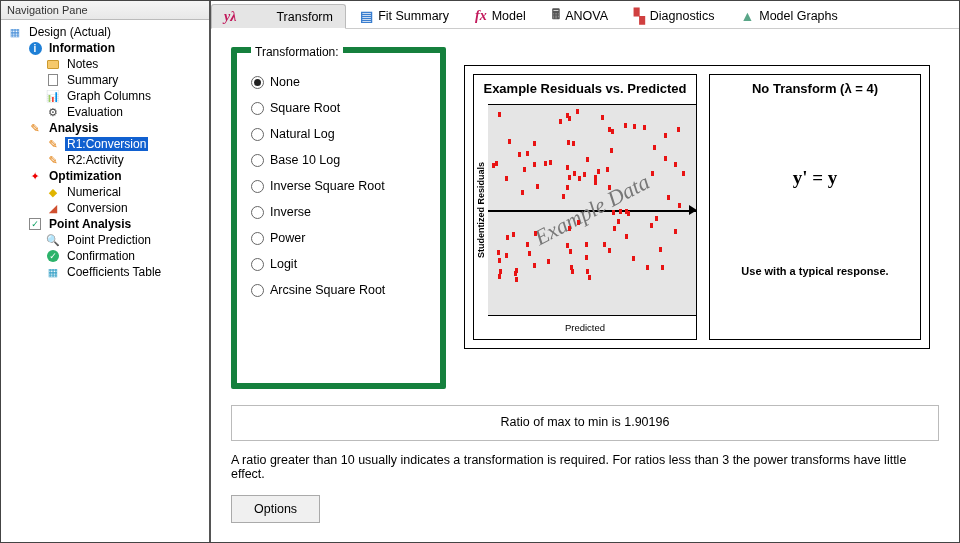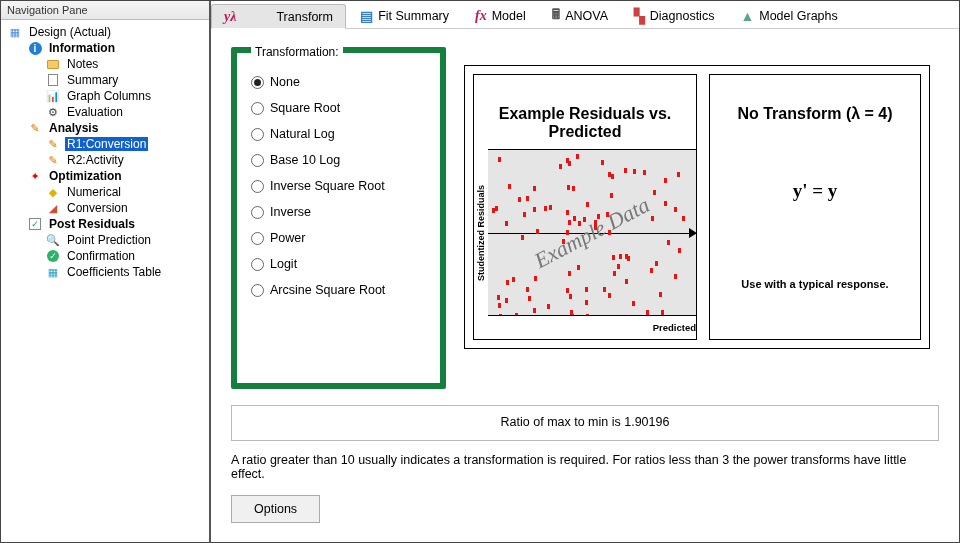--- a/index.html
+++ b/index.html
@@ -54,29 +54,29 @@
 .fieldset .legend { font-size: 12px; position: relative; top: -20px; background: #fff; padding: 0 4px; display: inline-block; }
 .radios { margin-top: -10px; }
 .radio-row { display: flex; align-items: center; padding: 6px 0; font-size: 12.5px; cursor: pointer; }
 .radio { width: 13px; height: 13px; border: 1.5px solid #666; border-radius: 50%; margin-right: 6px; display: inline-flex; align-items: center; justify-content: center; }
 .radio.sel::after { content:""; width:7px; height:7px; background:#222; border-radius:50%; }
 
 .panels { display: flex; gap: 12px; border: 1px solid #000; padding: 8px; margin-top: 18px; height: 284px; }
 .panel { border: 1.5px solid #000; display: flex; flex-direction: column; }
 .panel.left { width: 224px; }
 .panel.right { width: 212px; }
-.panel-title { text-align: center; font-weight: bold; font-size: 16px; padding: 6px 0 8px 0; margin-top: 24px; }
+.panel-title { text-align: center; font-weight: bold; font-size: 13px; padding: 6px 0 8px 0; }
 .panel.left .plot-wrap { display: flex; flex: 1; }
 .ylabel { writing-mode: vertical-rl; transform: rotate(180deg); font-size: 9px; font-weight: bold; text-align: center; padding: 0 2px; }
 .plot { flex: 1; border-top: 1.5px solid #000; border-bottom: 1.5px solid #000; position: relative; background: #e5e5e5; overflow: hidden; }
 .plot .mid { position:absolute; left:0; right:0; top:50%; height:1.5px; background:#000; }
 .plot .arrow { position:absolute; right:-1px; top:50%; transform:translateY(-50%); border-left:8px solid #000; border-top:5px solid transparent; border-bottom:5px solid transparent; }
 .plot .pt { position:absolute; width:3px; height:5px; background:#e81313; }
 .watermark { position:absolute; left:50%; top:50%; transform:translate(-50%,-50%) rotate(-28deg); font-size:22px; color:#777; font-style:italic; font-family: serif; white-space:nowrap; font-weight:500; }
-.xlabel { text-align:right; font-size:9.5px; font-weight:bold; padding: 6px 0; }
+.xlabel { text-align:center; font-size:9.5px; font-weight:normal; padding: 6px 0; }
 
 .panel.right .body { flex:1; display:flex; flex-direction:column; align-items:center; justify-content:center; gap: 76px; }
 .formula { font-size: 19px; font-weight: bold; font-family: serif; }
 .caption { font-size: 11px; font-weight: bold; }
 
 .summary-box { border: 1px solid #bbb; margin-top: 16px; padding: 8px; text-align: center; font-size: 12.5px; line-height: 1.4; }
 .note { font-size: 12.5px; margin-top: 12px; }
 
 .options { margin-top: 14px; }
 .options button { padding: 6px 22px; font-size: 12.5px; background: #f0f0f0; border: 1px solid #aaa; cursor: pointer; }
@@ -139,21 +139,21 @@
           <span class="label">Numerical</span>
         </div>
       <div class="tree-item depth-2">
           <span class="icon ic-graph">◢</span>
           <span class="label">Conversion</span>
         </div>
       <div class="tree-item depth-1 bold">
           <span class="icon">
             <span class="ic-post">✓</span>
           </span>
-          <span class="label">Post Residuals</span>
+          <span class="label">Point Analysis</span>
         </div>
       <div class="tree-item depth-2">
           <span class="icon ic-zoom">🔍</span>
           <span class="label">Point Prediction</span>
         </div>
       <div class="tree-item depth-2">
           <span class="icon">
             <span class="ic-ok">✓</span>
           </span>
           <span class="label">Confirmation</span>

